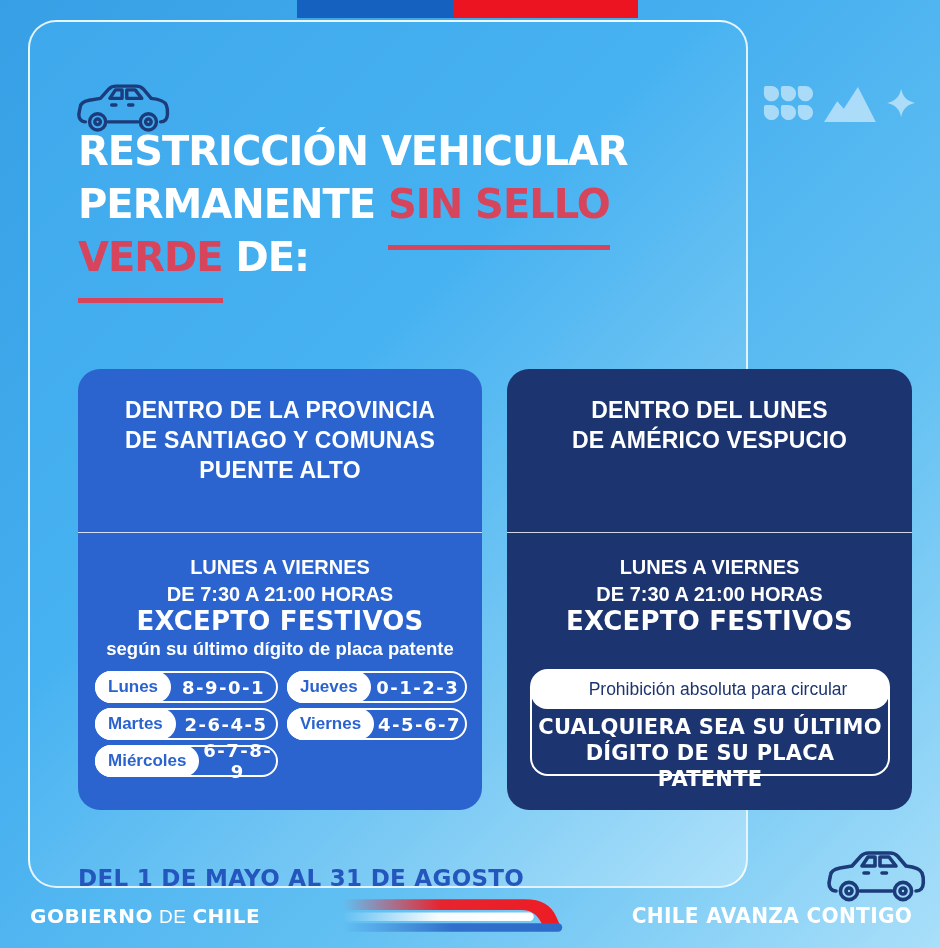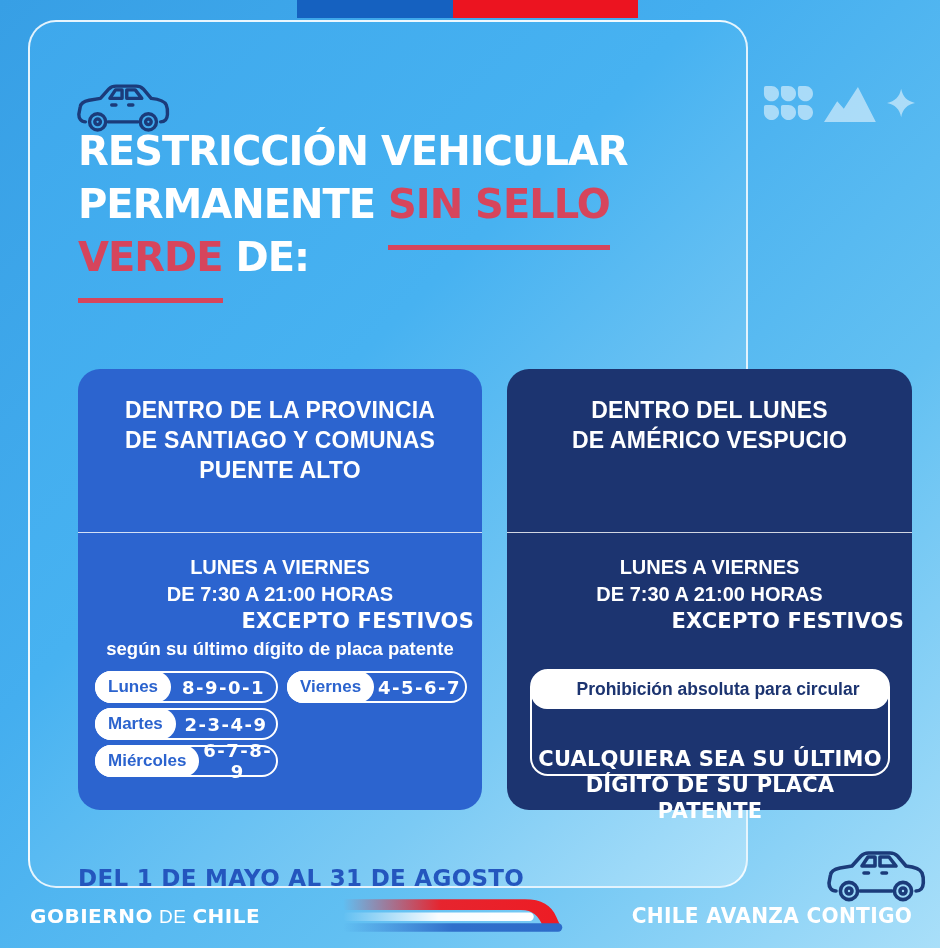--- a/index.html
+++ b/index.html
@@ -33,35 +33,35 @@
   .title .hl { color:#D6455C; border-bottom:5px solid #D6455C; padding-bottom:18px; }
   .subtitle { position:absolute; left:48px; top:224px; font-size:30px; font-weight:bold; color:#2B5EC8; }
 
   .card { position:absolute; top:347px; height:441px; border-radius:22px; color:#fff; }
   .card-left  { left:48px;  width:404px; background:#2C64CF; }
   .card-right { left:477px; width:405px; background:#1C3470; }
   .card-header { position:absolute; top:26px; left:10px; right:10px; text-align:center;
                  font-size:23px; line-height:30px; font-weight:bold; letter-spacing:.2px; }
   .card-divider { position:absolute; top:163px; left:0; right:0; height:0; border-top:1.5px solid rgba(255,255,255,.8); }
   .schedule { position:absolute; top:185px; left:8px; right:8px; text-align:center; font-size:20px; line-height:27px; font-weight:bold; }
-  .schedule .xheavy { font-size:21px; letter-spacing:.2px;text-align:right; }
+  .schedule .xheavy { font-size:26px; letter-spacing:.2px; }
   .schedule .small { font-size:18.5px; }
 
   .pills { position:absolute; top:302px; left:17px; right:15px; display:flex; gap:9px; }
   .pill-col { display:flex; flex-direction:column; gap:5px; }
   .pill-col.c1 { width:184px; } .pill-col.c2 { width:181px; }
   .pill { display:flex; align-items:center; height:32px; border:2px solid #fff; border-radius:17px; }
   .pill-day { background:#fff; color:#2B63CE; border-radius:16px; height:32px; margin:-2px 0 -2px -2px;
               display:flex; align-items:center; padding:15px 13px; font-weight:bold; font-size:17px; }
   .pill-digits { flex:1; text-align:center; color:#fff; font-size:18px; letter-spacing:1.5px; }
 
   .prohib { position:absolute; top:300px; left:23px; width:360px; height:107px; border:2px solid #fff; border-radius:18px; }
   .prohib-title { background:#fff; border-radius:16px; margin:-1px; height:39px; line-height:39px;
-                  text-align:center; color:#1C3470; font-weight:bold; font-size:17.5px;padding-left:16px; }
-  .prohib-lines { text-align:center; font-size:21px; line-height:26px; padding-top:6px; letter-spacing:.2px;margin-top:32px; }
+                  text-align:center; color:#1C3470; font-weight:normal; font-size:17.5px;padding-left:16px; }
+  .prohib-lines { text-align:center; font-size:21px; line-height:26px; padding-top:6px; letter-spacing:.2px; }
 
   .validity { position:absolute; left:48px; top:843px; font-size:23px; color:#2456BE; letter-spacing:.3px; }
 
   .footer { position:absolute; left:0; top:888px; width:940px; height:60px; }
   .gov { position:absolute; left:30px; top:16px; color:#fff; font-size:20px; letter-spacing:.5px; }
   .gov .light { font-weight:normal; font-size:19px; }
   .flag-swoosh { position:absolute; left:342px; top:6px; width:236px; height:42px; }
   .slogan { position:absolute; right:28px; top:16px; color:#fff; font-size:21px; letter-spacing:.3px; transform:scaleX(.96); transform-origin:right; }
 </style>
 </head>
@@ -120,28 +120,32 @@
       <div class="small">según su último dígito de placa patente</div>
     </div>
     <div class="pills">
       <div class="pill-col c1">
         <div class="pill">
             <span class="pill-day">Lunes</span>
             <span class="pill-digits heavy">8-9-0-1</span>
           </div>
         <div class="pill">
             <span class="pill-day">Martes</span>
-            <span class="pill-digits heavy">2-3-4-9</span>
+            <span class="pill-digits heavy">2-6-4-5</span>
           </div>
         <div class="pill">
             <span class="pill-day">Miércoles</span>
             <span class="pill-digits heavy">6-7-8-9</span>
           </div>
       </div>
       <div class="pill-col c2">
+        <div class="pill">
+            <span class="pill-day">Jueves</span>
+            <span class="pill-digits heavy">0-1-2-3</span>
+          </div>
         <div class="pill">
             <span class="pill-day">Viernes</span>
             <span class="pill-digits heavy">4-5-6-7</span>
           </div>
       </div>
     </div>
   </div>
 
   <div class="card card-right">
     <div class="card-header">

